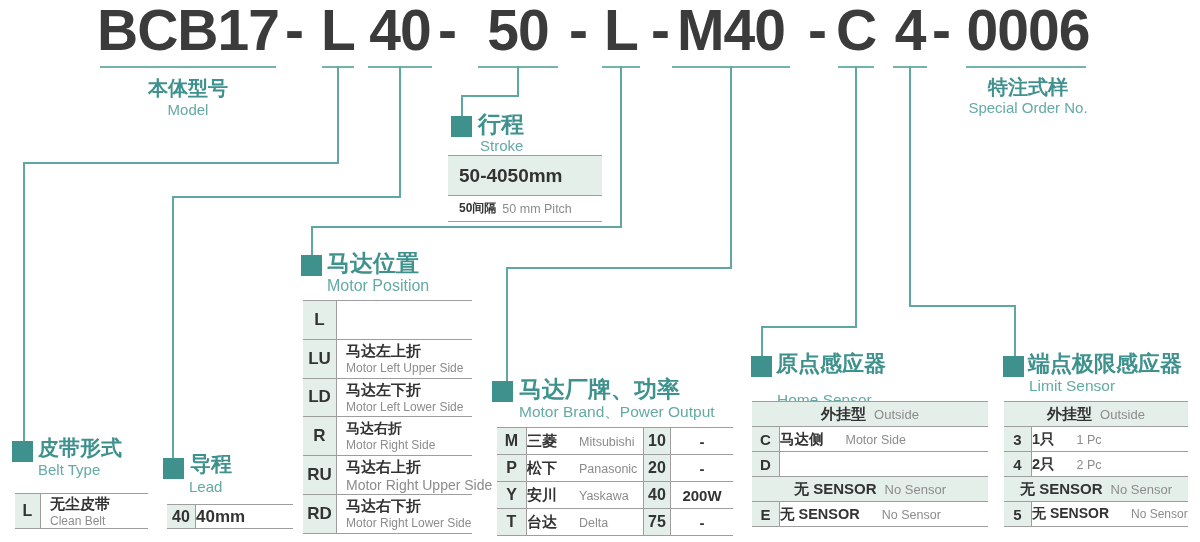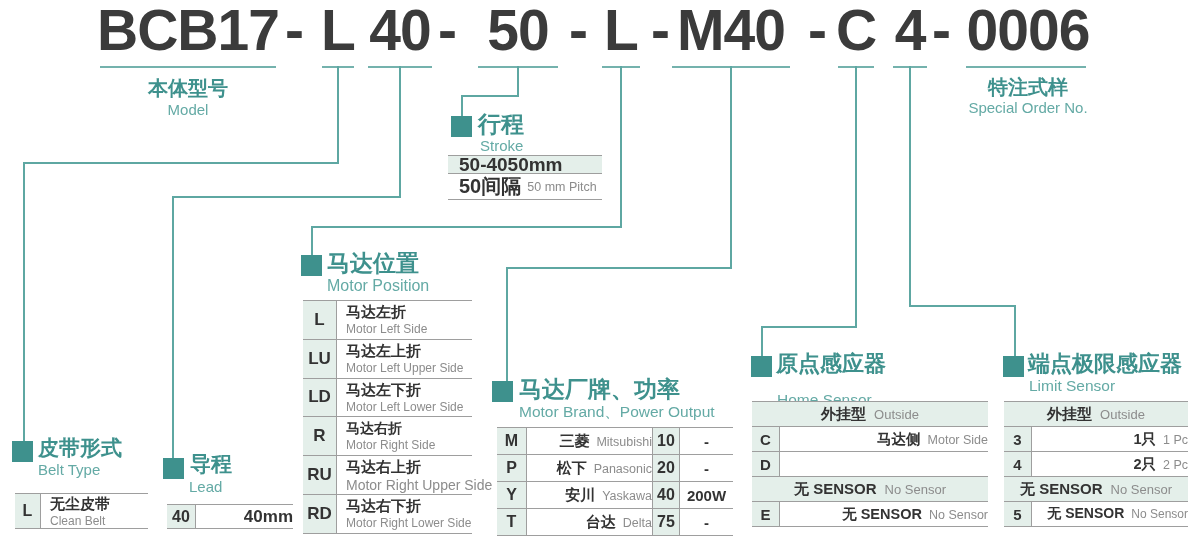--- a/index.html
+++ b/index.html
@@ -17,21 +17,21 @@
   .hen{position:absolute;color:#64aaa5;font-weight:400;white-space:nowrap;line-height:1.05;}
   .clbl{transform:translateX(-50%);text-align:center;}
   
   .tbl{position:absolute;border-top:1px solid #9e9e9e;box-sizing:border-box;}
   .row{display:flex;align-items:center;border-bottom:1px solid #9e9e9e;box-sizing:border-box;}
   .mint{background:#e4efea;}
   .codecell{height:100%;display:flex;align-items:center;justify-content:center;
             border-right:1px solid #9e9e9e;box-sizing:border-box;background:#e4efea;
             font-weight:600;color:#333;flex:0 0 auto;}
   .desccell{flex:1;padding-left:9px;display:flex;flex-direction:column;justify-content:center;}
-  .descinline{flex:1;padding-left:9px;display:flex;align-items:baseline;gap:7px;white-space:nowrap;overflow:hidden;justify-content:flex-end;}
+  .descinline{flex:1;display:flex;align-items:baseline;gap:22px;white-space:nowrap;overflow:hidden;}
   .zh-s{font-weight:700;color:#333;white-space:nowrap;}
   .en-s{color:#8c8c8c;white-space:nowrap;}
   .hdrrow{justify-content:center;gap:8px;padding-left:0;}
   .centercell{display:flex;align-items:center;justify-content:center;height:100%;
               box-sizing:border-box;color:#333;font-weight:600;}
 </style>
 </head>
 <body>
 
 <div class="canvas">
@@ -105,41 +105,37 @@
   <div class="hzh clbl" style="left:188px;top:78px;font-size:20px">本体型号</div>
   <div class="hen clbl" style="left:188px;top:102px;font-size:15px">Model</div>
   <div class="hzh clbl" style="left:1028px;top:77px;font-size:20px">特注式样</div>
   <div class="hen clbl" style="left:1028px;top:100px;font-size:15px">Special Order No.</div>
 
   <div>
     <div class="icon" style="left:451px;top:116px"></div>
     <div class="hzh" style="left:478px;top:112px;font-size:23px">行程</div>
     <div class="hen" style="left:480px;top:138px;font-size:15px">Stroke</div>
     <div class="tbl" style="left:448px;top:155px;width:154px">
-      <div class="row mint" style="height:18px;padding-left:11px">
+      <div class="row mint" style="height:40px;padding-left:11px">
         <span class="zh-s" style="font-size:19px">50-4050mm</span>
       </div>
       <div class="row" style="height:26px;padding-left:11px;gap:6px">
-        <span class="zh-s" style="font-size:20px">50间隔</span>
+        <span class="zh-s" style="font-size:12px">50间隔</span>
         <span class="en-s" style="font-size:12.5px">50 mm Pitch</span>
       </div>
     </div>
   </div>
 
   <div>
     <div class="icon" style="left:301px;top:255px"></div>
     <div class="hzh" style="left:327px;top:251px;font-size:23px">马达位置</div>
     <div class="hen" style="left:327px;top:278px;font-size:16px">Motor Position</div>
     <div class="tbl" style="left:303px;top:300px;width:169px">
       <div class="row" style="height:38.8px">
         <div class="codecell" style="width:34px;font-size:17px">L</div>
-        <div class="desccell">
-          <div class="zh-s" style="font-size:15px">马达左折</div>
-          <div class="en-s" style="font-size:12px">Motor Left Side</div>
-        </div>
       </div>
       <div class="row" style="height:38.8px">
         <div class="codecell" style="width:34px;font-size:17px">LU</div>
         <div class="desccell">
           <div class="zh-s" style="font-size:15px">马达左上折</div>
           <div class="en-s" style="font-size:12px">Motor Left Upper Side</div>
         </div>
       </div>
       <div class="row" style="height:38.8px">
         <div class="codecell" style="width:34px;font-size:17px">LD</div>

